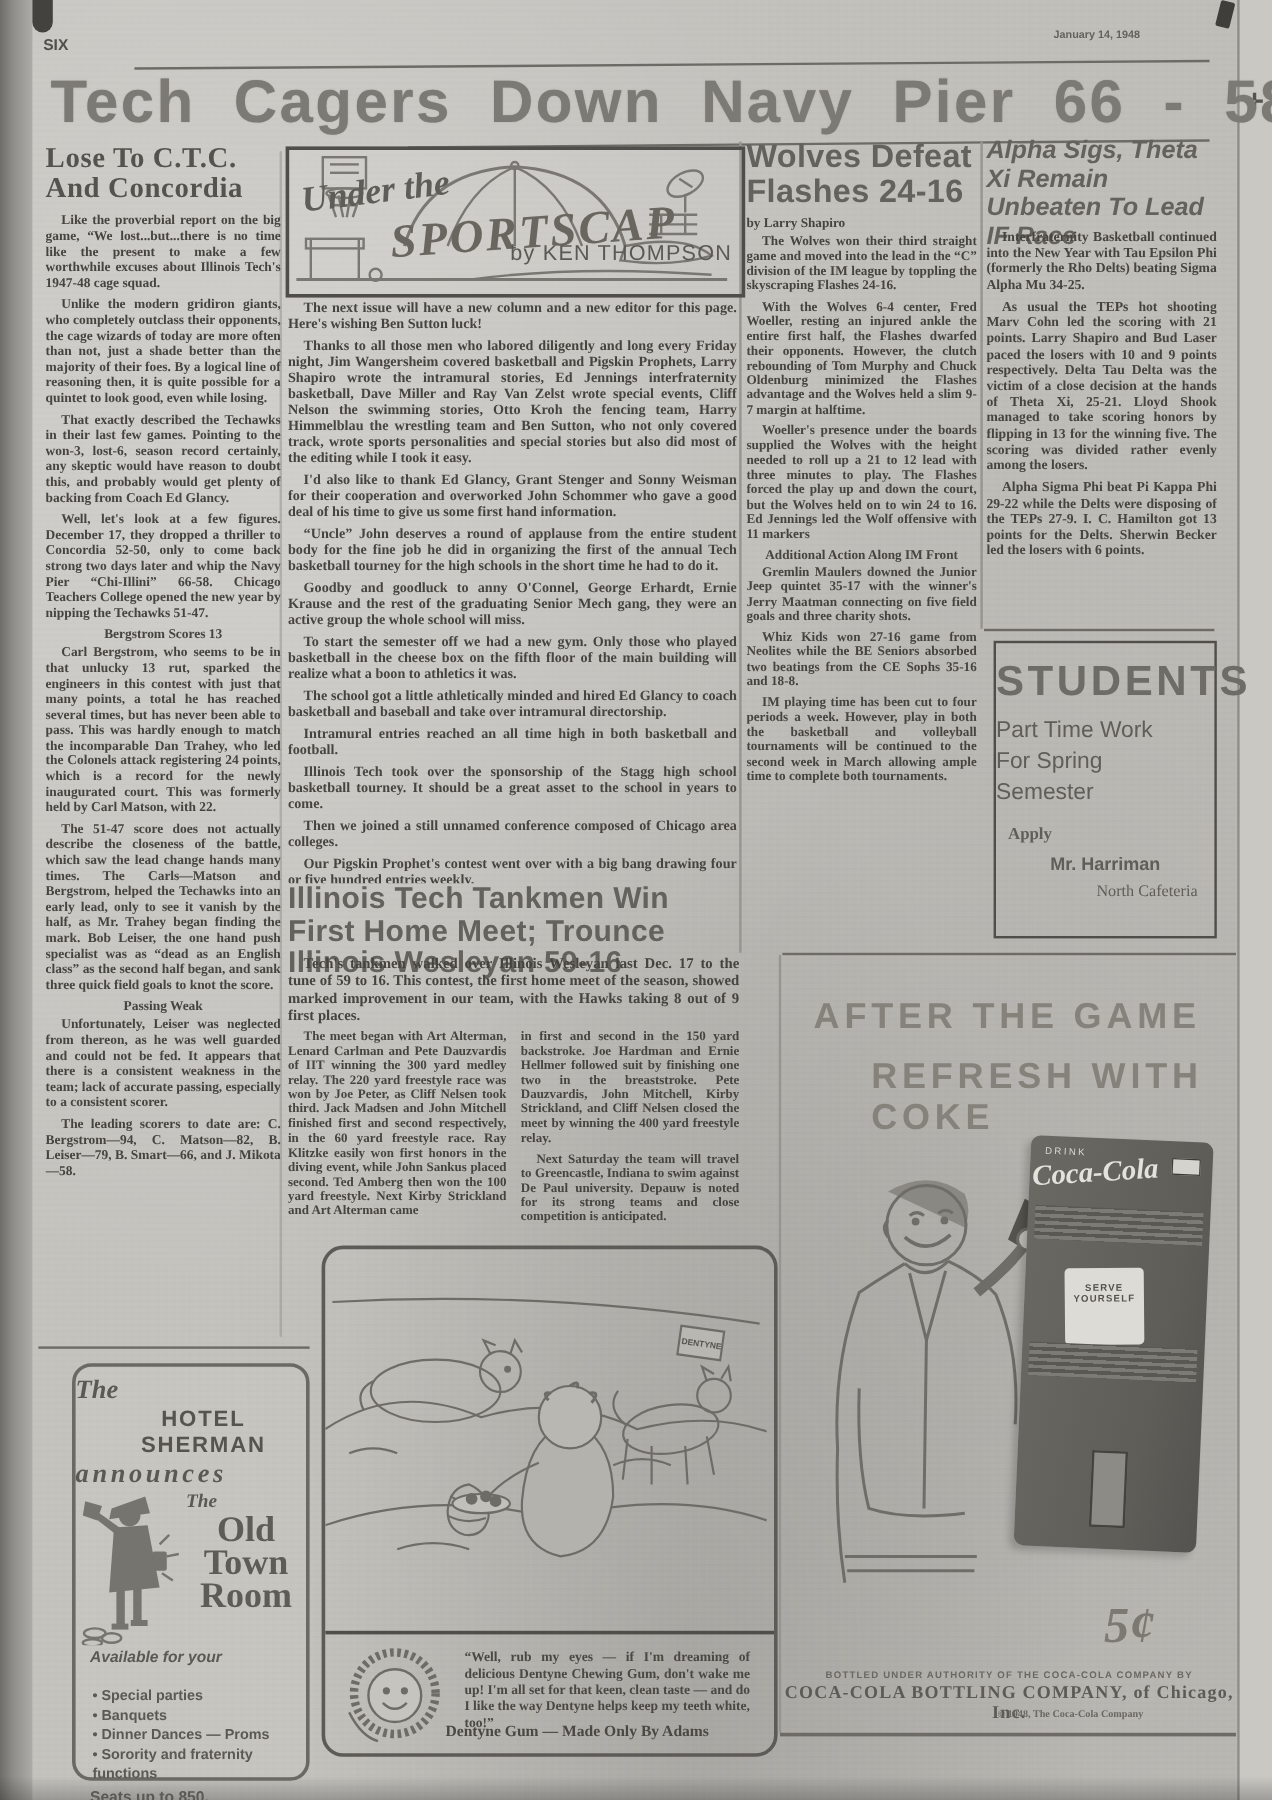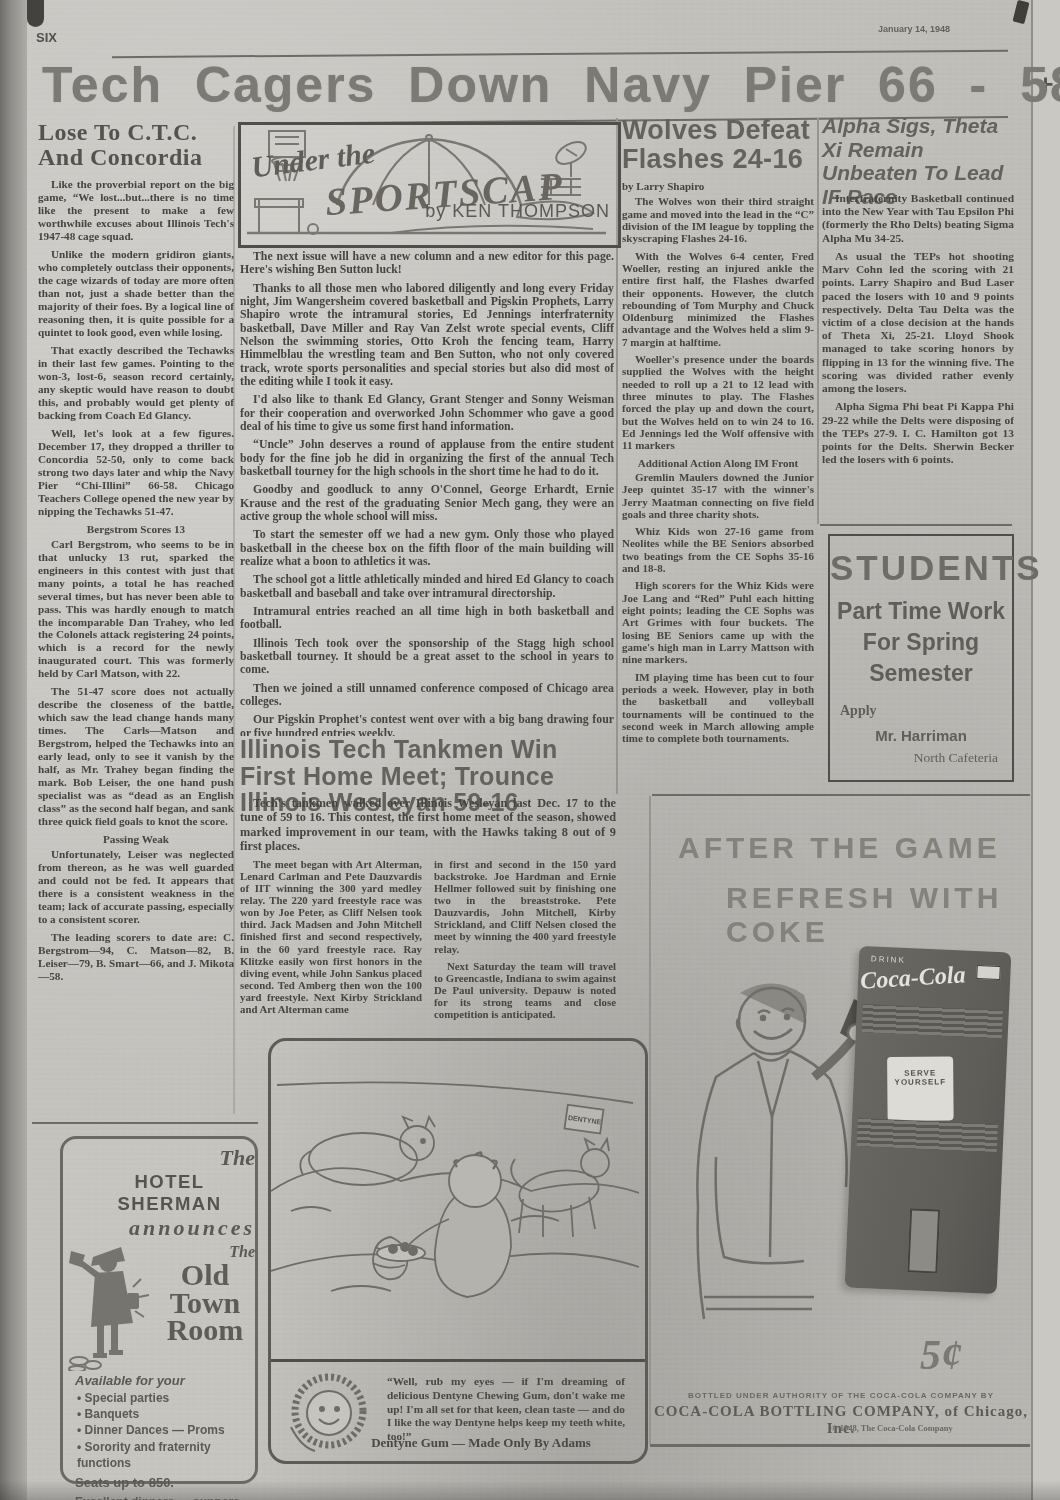--- a/index.html
+++ b/index.html
@@ -39,30 +39,30 @@
   .title-sans{position:absolute;font-family:"Liberation Sans",sans-serif;font-weight:700;font-size:25px;line-height:1.06;color:#64625c;letter-spacing:.3px;}
   .title-italic{position:absolute;font-family:"Liberation Sans",sans-serif;font-weight:700;font-style:italic;font-size:21px;line-height:1.12;color:#64625c;}
   
   .banner{position:absolute;left:238px;top:122px;width:377px;height:120px;border:3px solid #504e4a;background:rgba(255,255,255,.08);}
   .banner .script1{position:absolute;left:10px;top:18px;font-family:"Liberation Serif",serif;font-style:italic;font-weight:700;font-size:30px;color:#5f5d58;transform:rotate(-7deg);}
   .banner .script2{position:absolute;left:84px;top:46px;font-family:"Liberation Serif",serif;font-style:italic;font-weight:700;font-size:39px;letter-spacing:2px;color:#68665f;transform:rotate(-4deg);}
   .banner .byline2{position:absolute;right:8px;top:76px;font-family:"Liberation Sans",sans-serif;font-size:18px;color:#5b5954;letter-spacing:1px;}
   
   .students-box{position:absolute;left:828px;top:534px;width:182px;height:244px;border:2px solid #504e4a;font-family:"Liberation Sans",sans-serif;color:#605e58;}
   .students-box .big{margin-top:12px;text-align:center;font-weight:700;font-size:35px;letter-spacing:3px;color:#6e6c66;}
-  .students-box .mid{text-align:center;font-weight:700;font-size:23px;margin-top:10px;}
+  .students-box .mid{text-align:left;font-weight:400;font-size:19px;margin-top:10px;}
   .students-box .apply{font-family:"Liberation Serif",serif;font-weight:700;font-size:14px;margin:16px 0 0 10px;}
   .students-box .who{font-weight:700;font-size:15px;text-align:center;margin-top:8px;}
   .students-box .where{font-family:"Liberation Serif",serif;font-size:13.5px;text-align:right;margin:6px 14px 0 0;}
   .sherman-box{position:absolute;left:60px;top:1136px;width:192px;height:342px;border:3px solid #6b6964;border-radius:16px;
     font-family:"Liberation Sans",sans-serif;color:#5b5954;background:rgba(255,255,255,.05);}
-  .sherman-box .scr{font-family:"Liberation Serif",serif;font-style:italic;font-weight:700;text-align:right;padding-left:10px;}
+  .sherman-box .scr{font-family:"Liberation Serif",serif;font-style:italic;font-weight:700;text-align:left;}
   .sherman-hotel{font-weight:700;font-size:18.5px;letter-spacing:1.5px;text-align:center;color:#56544f;padding-left:21px;}
   .oldtown{font-family:"Liberation Serif",serif;font-weight:700;color:#5e5c57;line-height:.92;text-align:center;}
-  .sherman-list{font-weight:700;font-size:12px;line-height:1.35;margin:2px 0 0 14px;}
+  .sherman-list{font-weight:700;font-size:12px;line-height:1.35;margin:17px 0 0 14px;}
   .sherman-small{font-weight:700;font-size:12px;margin:4px 10px 0 12px;line-height:1.2;}
   
   .dentyne-box{position:absolute;left:268px;top:1038px;width:374px;height:420px;border:3px solid #5d5b57;border-radius:18px;overflow:hidden;}
   .dentyne-caption{position:absolute;left:0;top:290px;width:100%;text-align:center;font-weight:700;font-size:16px;color:#504e49;letter-spacing:1px;}
   .dentyne-divider{position:absolute;left:0;top:318px;width:100%;height:3px;background:#504e49;}
   .dentyne-quote{position:absolute;left:116px;top:334px;width:238px;font-weight:700;font-size:11.3px;line-height:1.22;color:#4a4843;text-align:justify;}
   .dentyne-tag{position:absolute;left:60px;top:394px;width:300px;text-align:center;font-weight:700;font-size:13px;color:#4a4843;}
   
   .coke{position:absolute;left:652px;top:797px;width:378px;height:648px;}
   .coke .l1{position:absolute;left:26px;top:34px;font-family:"Liberation Sans",sans-serif;font-weight:700;font-size:30px;letter-spacing:4px;color:#84827b;}
@@ -176,21 +176,20 @@
 
   <div class="title-sans" style="left:622px;top:116px;width:192px;font-size:27px;">Wolves Defeat Flashes 24-16</div>
   <div class="col" style="left:622px;top:180px;width:192px;height:610px;font-size:11px;line-height:1.12;">
     <p class="byline">by Larry Shapiro</p>
     <p>The Wolves won their third straight game and moved into the lead in the “C” division of the IM league by toppling the skyscraping Flashes 24-16.</p>
     <p>With the Wolves 6-4 center, Fred Woeller, resting an injured ankle the entire first half, the Flashes dwarfed their opponents. However, the clutch rebounding of Tom Murphy and Chuck Oldenburg minimized the Flashes advantage and the Wolves held a slim 9-7 margin at halftime.</p>
     <p>Woeller's presence under the boards supplied the Wolves with the height needed to roll up a 21 to 12 lead with three minutes to play. The Flashes forced the play up and down the court, but the Wolves held on to win 24 to 16. Ed Jennings led the Wolf offensive with 11 markers</p>
     <p class="subhead">Additional Action Along IM Front</p>
     <p>Gremlin Maulers downed the Junior Jeep quintet 35-17 with the winner's Jerry Maatman connecting on five field goals and three charity shots.</p>
     <p>Whiz Kids won 27-16 game from Neolites while the BE Seniors absorbed two beatings from the CE Sophs 35-16 and 18-8.</p>
-    <p>High scorers for the Whiz Kids were Joe Lang and “Red” Puhl each hitting eight points; leading the CE Sophs was Art Grimes with four buckets. The losing BE Seniors came up with the game's high man in Larry Mattson with nine markers.</p>
     <p>IM playing time has been cut to four periods a week. However, play in both the basketball and volleyball tournaments will be continued to the second week in March allowing ample time to complete both tournaments.</p>
   </div>
 
   <div class="title-italic" style="left:822px;top:114px;width:200px;">Alpha Sigs, Theta Xi Remain Unbeaten To Lead IF Race</div>
   <div class="col" style="left:822px;top:192px;width:192px;height:330px;font-size:11.4px;line-height:1.16;">
     <p>Interfraternity Basketball continued into the New Year with Tau Epsilon Phi (formerly the Rho Delts) beating Sigma Alpha Mu 34-25.</p>
     <p>As usual the TEPs hot shooting Marv Cohn led the scoring with 21 points. Larry Shapiro and Bud Laser paced the losers with 10 and 9 points respectively. Delta Tau Delta was the victim of a close decision at the hands of Theta Xi, 25-21. Lloyd Shook managed to take scoring honors by flipping in 13 for the winning five. The scoring was divided rather evenly among the losers.</p>
     <p>Alpha Sigma Phi beat Pi Kappa Phi 29-22 while the Delts were disposing of the TEPs 27-9. I. C. Hamilton got 13 points for the Delts. Sherwin Becker led the losers with 6 points.</p>
   </div>
 

